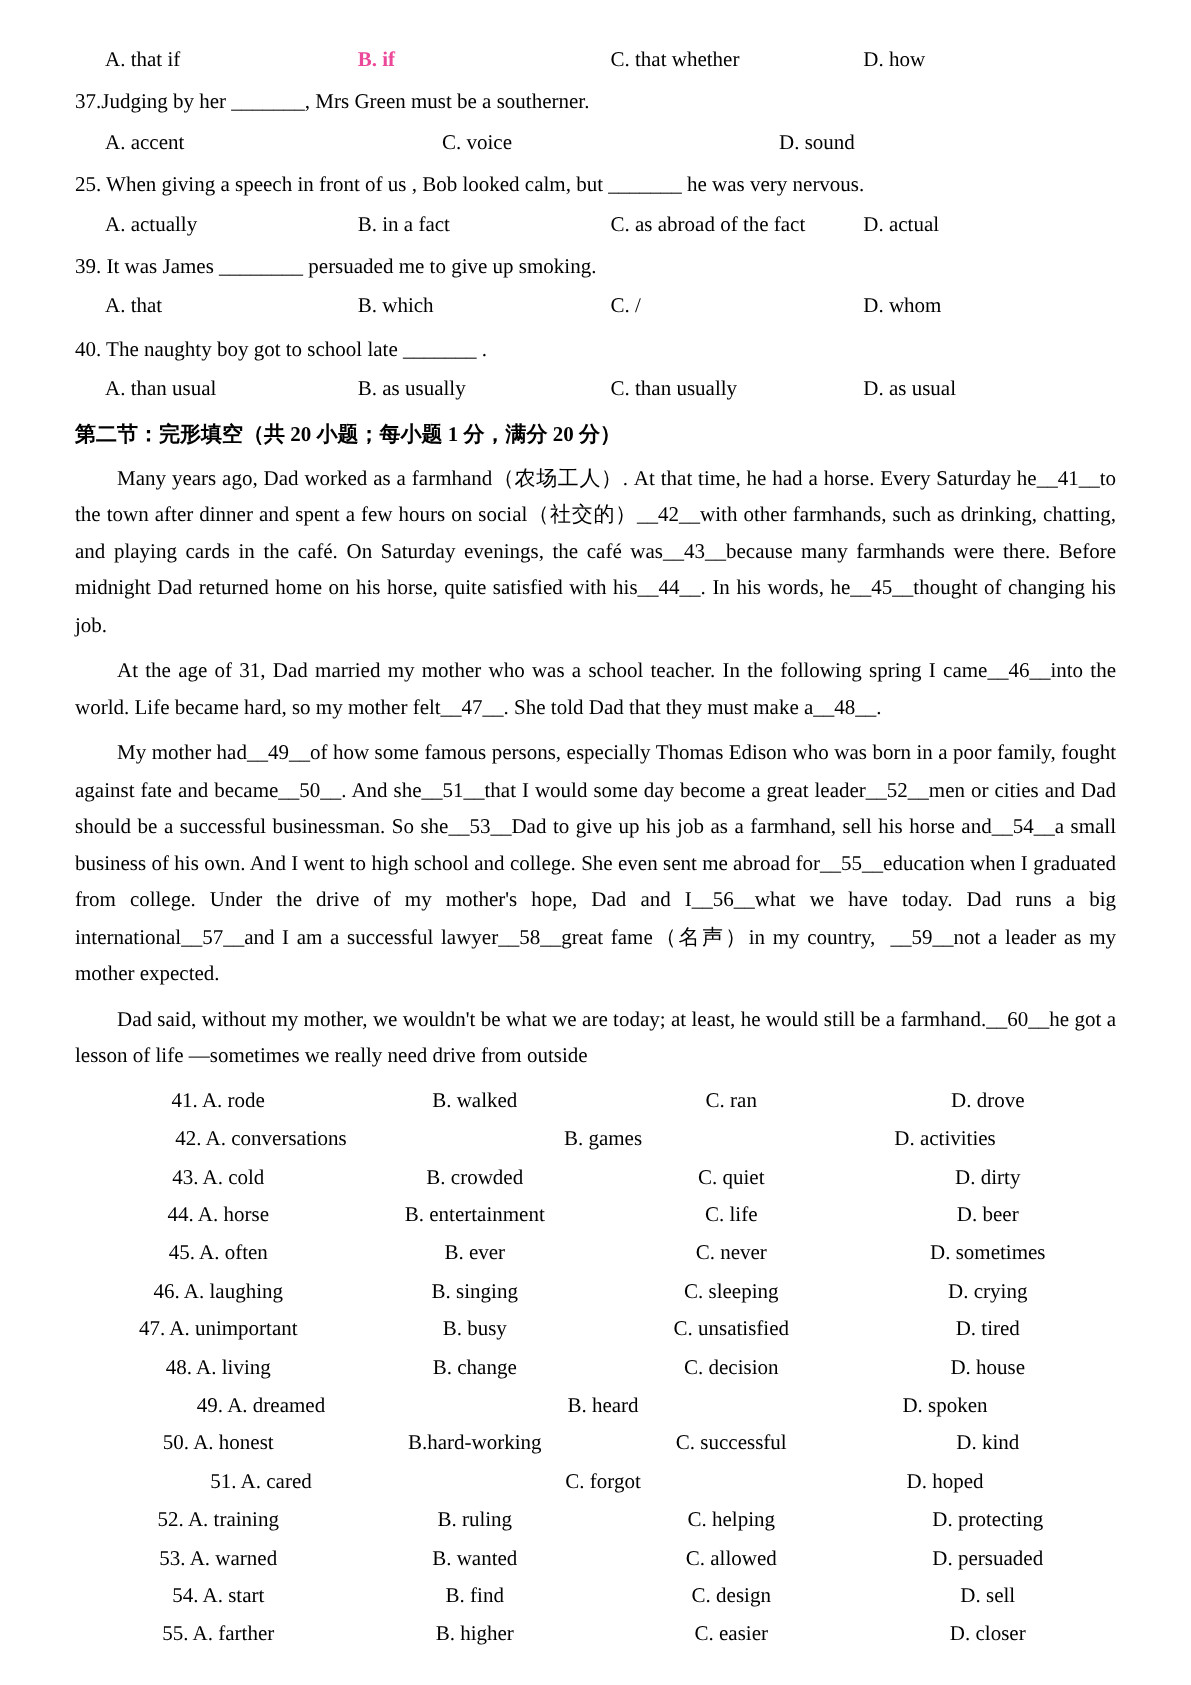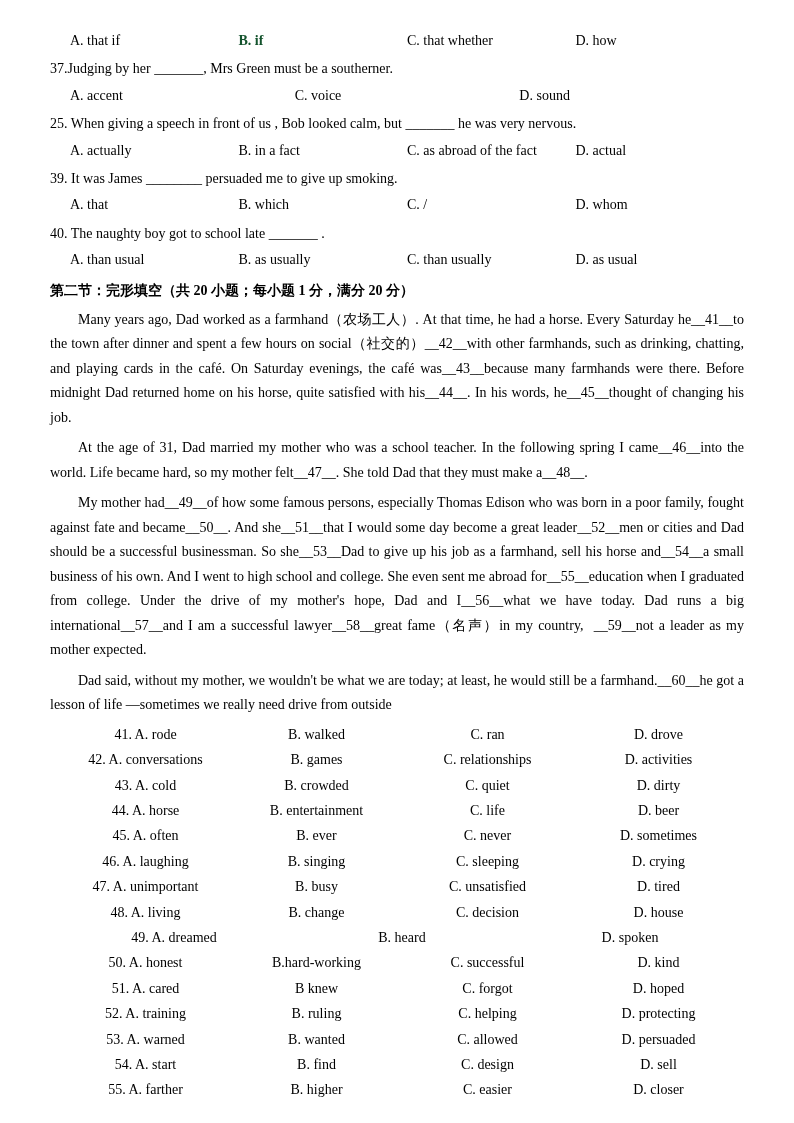--- a/index.html
+++ b/index.html
@@ -45,21 +45,21 @@
       display: flex;
       margin-bottom: 3px;
       line-height: 1.6;
       padding-left: 10px;
     }
     .answer-option {
       flex: 1;
       text-align: center;
     }
     .blue {
-      color: #14532d;
+      color: #ec4899;
     }
     b {
       font-weight: bold;
     }
   </style>
 </head>
 <body>
 
 <div class="options-line">
   <span class="option">A. that if</span>
@@ -124,21 +124,20 @@
 
 <div class="answer-options">
   <span class="answer-option">41. A. rode</span>
   <span class="answer-option">B. walked</span>
   <span class="answer-option">C. ran</span>
   <span class="answer-option">D. drove</span>
 </div>
 <div class="answer-options">
   <span class="answer-option">42. A. conversations</span>
   <span class="answer-option">B. games</span>
-  <span class="answer-option">C. relationships</span>
   <span class="answer-option">D. activities</span>
 </div>
 <div class="answer-options">
   <span class="answer-option">43. A. cold</span>
   <span class="answer-option">B. crowded</span>
   <span class="answer-option">C. quiet</span>
   <span class="answer-option">D. dirty</span>
 </div>
 <div class="answer-options">
   <span class="answer-option">44. A. horse</span>
@@ -176,21 +175,20 @@
   <span class="answer-option">D. spoken</span>
 </div>
 <div class="answer-options">
   <span class="answer-option">50. A. honest</span>
   <span class="answer-option">B.hard-working</span>
   <span class="answer-option">C. successful</span>
   <span class="answer-option">D. kind</span>
 </div>
 <div class="answer-options">
   <span class="answer-option">51. A. cared</span>
-  <span class="answer-option">B knew</span>
   <span class="answer-option">C. forgot</span>
   <span class="answer-option">D. hoped</span>
 </div>
 <div class="answer-options">
   <span class="answer-option">52. A. training</span>
   <span class="answer-option">B. ruling</span>
   <span class="answer-option">C. helping</span>
   <span class="answer-option">D. protecting</span>
 </div>
 <div class="answer-options">

